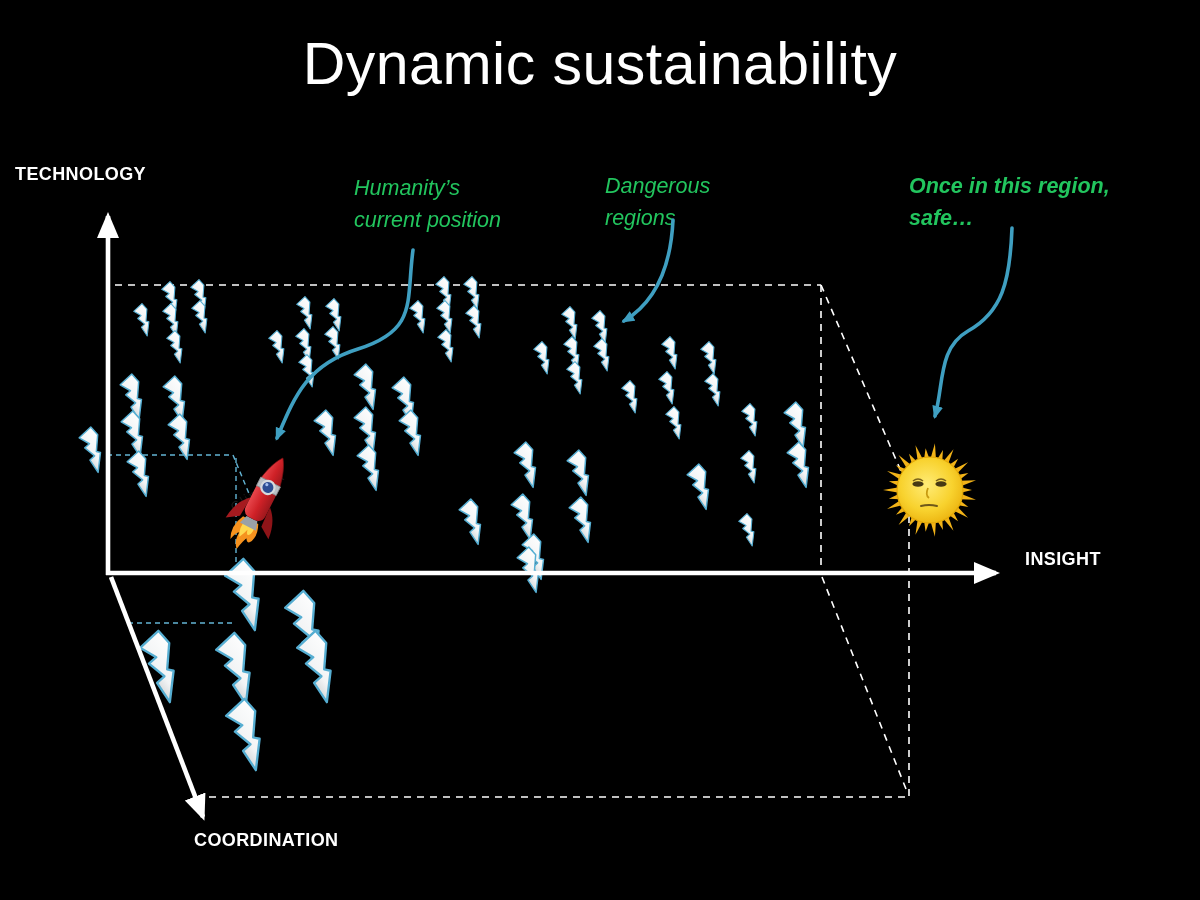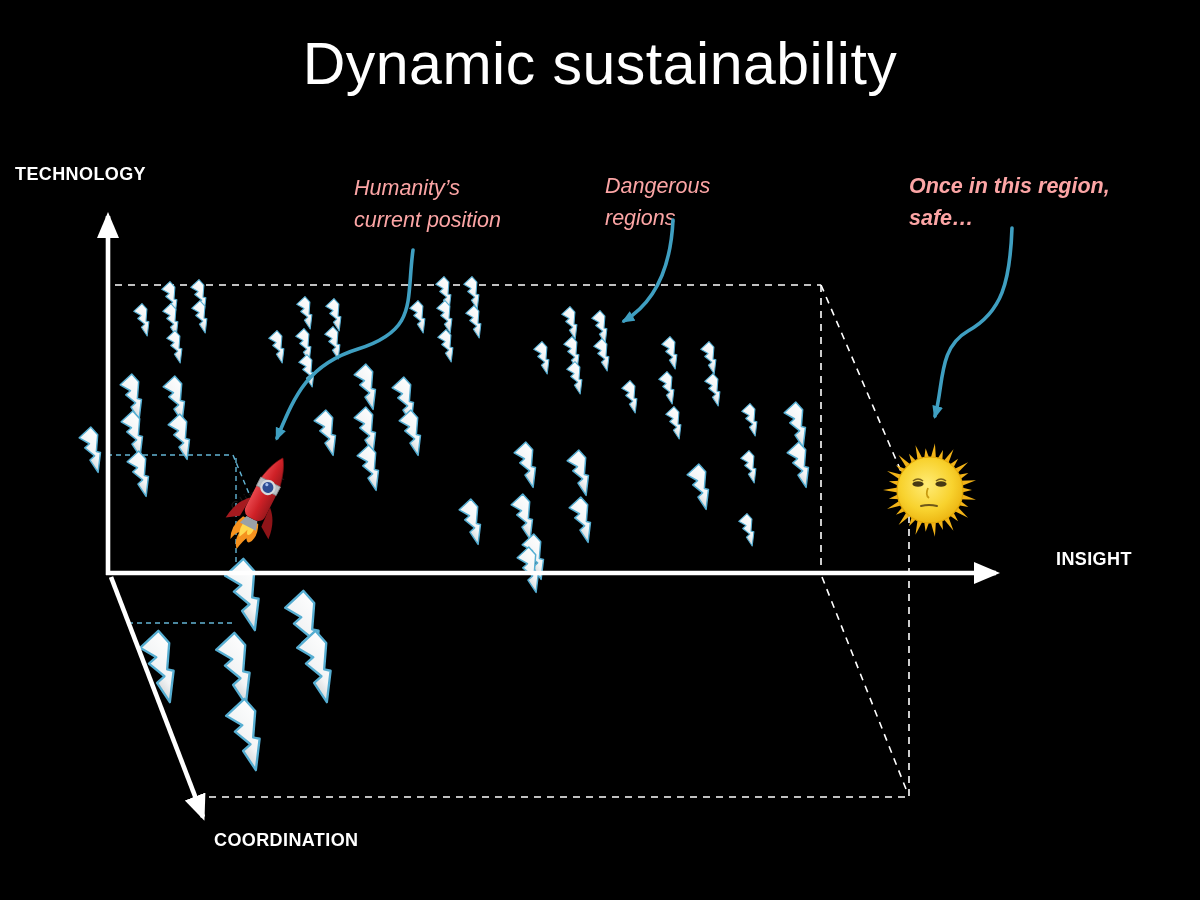--- a/index.html
+++ b/index.html
@@ -2,23 +2,23 @@
 <html><head>
 <meta charset="utf-8">
 <style>
   html,body{margin:0;padding:0;background:#000;}
   #stage{position:relative;width:1200px;height:900px;background:#000;overflow:hidden;
          font-family:"Liberation Sans",sans-serif;}
   #slide-title{position:absolute;left:0;top:30px;width:1200px;text-align:center;
          color:#fff;font-size:59px;font-weight:400;letter-spacing:0.5px;}
   .axis-label{position:absolute;color:#fff;font-size:18px;font-weight:bold;letter-spacing:0.4px;}
   #tech-label{left:15px;top:164px;}
-  #insight-label{left:1056px;top:549px;}
-  #coord-label{left:214px;top:830px;}
-  .note{position:absolute;color:#fca5a5;font-size:21.5px;font-style:italic;line-height:1.5;
+  #insight-label{left:1025px;top:549px;}
+  #coord-label{left:194px;top:830px;}
+  .note{position:absolute;color:#22c55e;font-size:21.5px;font-style:italic;line-height:1.5;
         white-space:pre-line;}
   #note-humanity{left:354px;top:172px;}
   #note-dangerous{left:605px;top:170px;}
   #note-safe{left:909px;top:170px;font-weight:bold;}
   #scene{position:absolute;left:0;top:0;}
   .wd{stroke:#fff;stroke-width:1.6;stroke-dasharray:7 6;fill:none;}
   .bd{stroke:#63b4d4;stroke-width:1.4;stroke-dasharray:5 4;fill:none;}
   .axis{stroke:#fff;stroke-width:4.6;fill:none;}
   .callout{stroke:#3f9fc1;stroke-width:3.6;fill:none;stroke-linecap:round;}
   #watermark{position:absolute;left:222px;top:468px;width:120px;color:#9b9b9b;opacity:0.16;

